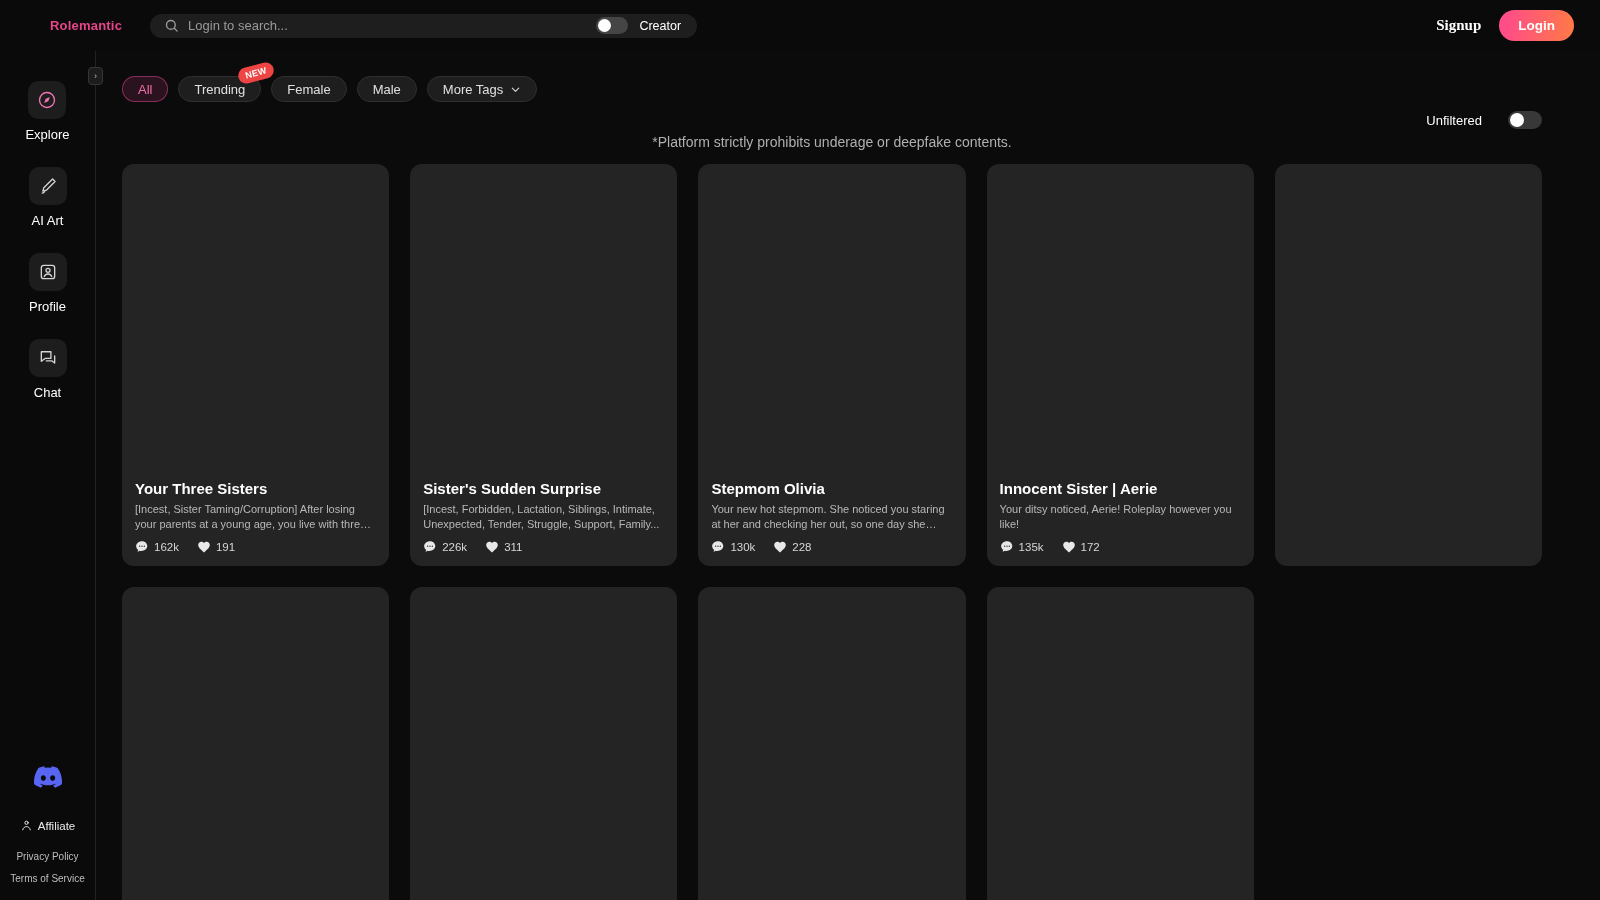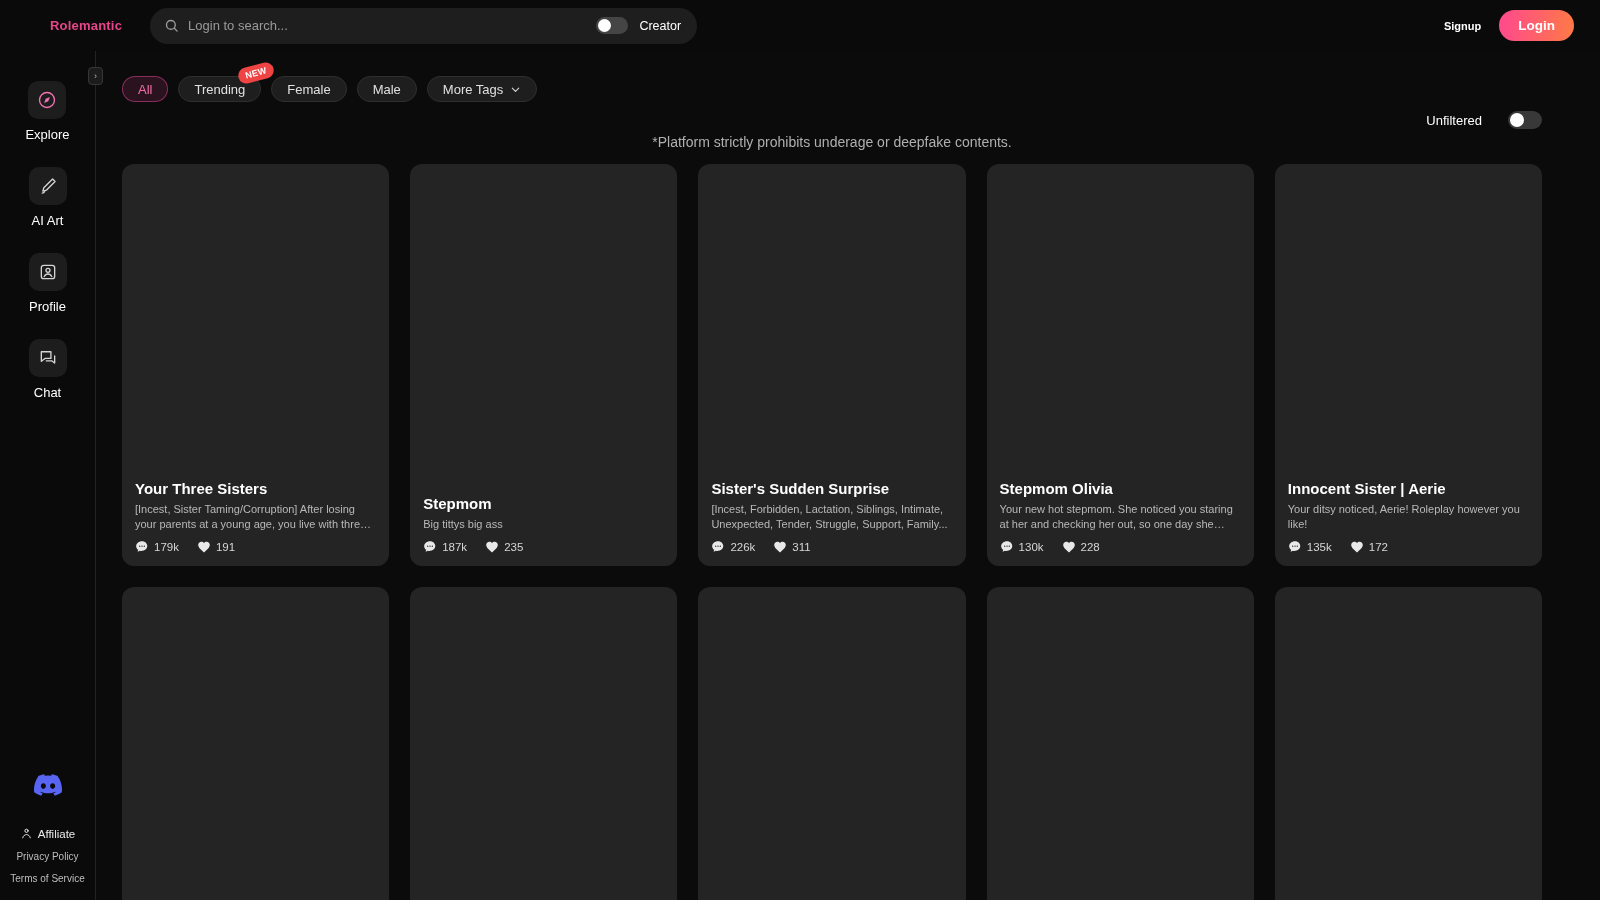--- a/index.html
+++ b/index.html
@@ -13,21 +13,21 @@
 
   
   .header {
     height: 51px; flex: 0 0 51px;
     display: flex; align-items: center;
     padding: 0 26px 0 50px;
     background: #0a0a0a;
   }
   .logo { font-size: 13px; font-weight: 700; color: #e8458b; letter-spacing: .2px; cursor: pointer; }
   .search-pill {
-    margin-left: 28px; width: 547px; height: 36px;
+    margin-left: 28px; width: 547px; height: 24px;
     background: #1e1e1e; border-radius: 18px;
     display: flex; align-items: center; gap: 9px;
     padding: 0 12px 0 14px;
   }
   .search-pill svg.search { width: 15px; height: 15px; flex: 0 0 auto; }
   .search-pill input {
     flex: 1; background: transparent; border: none; outline: none;
     color: #e5e5e5; font-size: 13px; font-family: "Liberation Sans", sans-serif;
   }
   .search-pill input::placeholder { color: #9a9a9a; }
@@ -35,22 +35,22 @@
     width: 32px; height: 17px; border-radius: 9px; background: #454545;
     position: relative; flex: 0 0 auto; cursor: pointer;
   }
   .toggle .knob {
     position: absolute; top: 2px; left: 2px; width: 13px; height: 13px;
     border-radius: 50%; background: #fff;
   }
   .creator-label { font-size: 12.5px; font-weight: 400; color: #fff; margin: 0 4px 0 2px; }
   .header-spacer { flex: 1; }
   .signup-btn {
-    background: none; border: none; color: #fff; font-weight: 700; font-size: 11px;
-    margin-right: 18px; cursor: pointer; font-family: Liberation Sans, sans-serif;
+    background: none; border: none; color: #fff; font-weight: 700; font-size: 15px;
+    margin-right: 18px; cursor: pointer; font-family: Liberation Serif, serif;
   }
   .login-btn {
     border: none; cursor: pointer; color: #fff; font-weight: 700; font-size: 13.5px;
     padding: 8px 19px; border-radius: 18px;
     background: linear-gradient(95deg, #ff4d88 10%, #ff7a45 100%);
     font-family: "Liberation Sans", sans-serif;
   }
 
   
   .content-row { flex: 1; display: flex; min-height: 0; }
@@ -77,21 +77,21 @@
   .icon-box svg { width: 20px; height: 20px; }
   .nav-label { font-size: 13px; color: #fff; }
   .sidebar-bottom {
     margin-top: auto; padding-bottom: 16px;
     display: flex; flex-direction: column; align-items: center;
   }
   .discord-link { cursor: pointer; margin-bottom: 24px; }
   .discord-link svg { width: 28px; height: 28px; }
   .affiliate {
     display: flex; align-items: center; gap: 5px; cursor: pointer;
-    color: #eaeaea; font-size: 11.5px; margin-bottom: 0;
+    color: #eaeaea; font-size: 11.5px; margin-bottom: 8px;
   }
   .affiliate svg { width: 13px; height: 13px; }
   .legal-link { font-size: 10px; color: #bdbdbd; margin-top: 11px; cursor: pointer; }
 
   
   .main { flex: 1; padding: 25px 58px 0 26px; min-width: 0; }
 
   .filter-row { display: flex; align-items: center; gap: 10px; }
   .chip {
     height: 26px; padding: 0 15px; border-radius: 16px;
@@ -269,108 +269,87 @@
           <div class="card-title">Your Three Sisters</div>
           <div class="card-desc">[Incest, Sister Taming/Corruption] After losing your parents at a young age, you live with three of your...</div>
           <div class="card-stats">
             <span class="stat">
               <svg viewBox="0 0 24 24" fill="#e8e8e8">
                   <path d="M12 2C6.48 2 2 5.88 2 10.5c0 2.52 1.34 4.78 3.46 6.32-.15.9-.54 2.08-1.37 3.18 0 0 2.28-.16 4.16-1.52.88.22 1.8.34 2.75.34 5.52 0 10-3.88 10-8.5S17.52 2 12 2z"></path>
                   <circle cx="8" cy="10.5" r="1.2" fill="#242424"></circle>
                   <circle cx="12" cy="10.5" r="1.2" fill="#242424"></circle>
                   <circle cx="16" cy="10.5" r="1.2" fill="#242424"></circle>
                 </svg>
-              <span>179k</span>
+              <span>162k</span>
             </span>
             <span class="stat">
               <svg viewBox="0 0 24 24" fill="#e8e8e8">
                   <path d="M12 21.35l-1.45-1.32C5.4 15.36 2 12.28 2 8.5 2 5.42 4.42 3 7.5 3c1.74 0 3.41.81 4.5 2.09C13.09 3.81 14.76 3 16.5 3 19.58 3 22 5.42 22 8.5c0 3.78-3.4 6.86-8.55 11.54L12 21.35z"></path>
                 </svg>
               <span>191</span>
             </span>
           </div>
         </div>
 
+
         <div class="card">
-          <div class="card-title">Stepmom</div>
-          <div class="card-desc">Big tittys big ass</div>
+          <div class="card-title">Sister's Sudden Surprise</div>
+          <div class="card-desc">[Incest, Forbidden, Lactation, Siblings, Intimate, Unexpected, Tender, Struggle, Support, Family...</div>
           <div class="card-stats">
             <span class="stat">
               <svg viewBox="0 0 24 24" fill="#e8e8e8">
                   <path d="M12 2C6.48 2 2 5.88 2 10.5c0 2.52 1.34 4.78 3.46 6.32-.15.9-.54 2.08-1.37 3.18 0 0 2.28-.16 4.16-1.52.88.22 1.8.34 2.75.34 5.52 0 10-3.88 10-8.5S17.52 2 12 2z"></path>
                   <circle cx="8" cy="10.5" r="1.2" fill="#242424"></circle>
                   <circle cx="12" cy="10.5" r="1.2" fill="#242424"></circle>
                   <circle cx="16" cy="10.5" r="1.2" fill="#242424"></circle>
                 </svg>
-              <span>187k</span>
+              <span>226k</span>
             </span>
             <span class="stat">
               <svg viewBox="0 0 24 24" fill="#e8e8e8">
                   <path d="M12 21.35l-1.45-1.32C5.4 15.36 2 12.28 2 8.5 2 5.42 4.42 3 7.5 3c1.74 0 3.41.81 4.5 2.09C13.09 3.81 14.76 3 16.5 3 19.58 3 22 5.42 22 8.5c0 3.78-3.4 6.86-8.55 11.54L12 21.35z"></path>
                 </svg>
-              <span>235</span>
+              <span>311</span>
             </span>
           </div>
         </div>
 
         <div class="card">
-          <div class="card-title">Sister's Sudden Surprise</div>
-          <div class="card-desc">[Incest, Forbidden, Lactation, Siblings, Intimate, Unexpected, Tender, Struggle, Support, Family...</div>
+          <div class="card-title">Stepmom Olivia</div>
+          <div class="card-desc">Your new hot stepmom. She noticed you staring at her and checking her out, so one day she decides t...</div>
           <div class="card-stats">
             <span class="stat">
               <svg viewBox="0 0 24 24" fill="#e8e8e8">
                   <path d="M12 2C6.48 2 2 5.88 2 10.5c0 2.52 1.34 4.78 3.46 6.32-.15.9-.54 2.08-1.37 3.18 0 0 2.28-.16 4.16-1.52.88.22 1.8.34 2.75.34 5.52 0 10-3.88 10-8.5S17.52 2 12 2z"></path>
                   <circle cx="8" cy="10.5" r="1.2" fill="#242424"></circle>
                   <circle cx="12" cy="10.5" r="1.2" fill="#242424"></circle>
                   <circle cx="16" cy="10.5" r="1.2" fill="#242424"></circle>
                 </svg>
-              <span>226k</span>
+              <span>130k</span>
             </span>
             <span class="stat">
               <svg viewBox="0 0 24 24" fill="#e8e8e8">
                   <path d="M12 21.35l-1.45-1.32C5.4 15.36 2 12.28 2 8.5 2 5.42 4.42 3 7.5 3c1.74 0 3.41.81 4.5 2.09C13.09 3.81 14.76 3 16.5 3 19.58 3 22 5.42 22 8.5c0 3.78-3.4 6.86-8.55 11.54L12 21.35z"></path>
                 </svg>
-              <span>311</span>
+              <span>228</span>
             </span>
           </div>
         </div>
 
         <div class="card">
-          <div class="card-title">Stepmom Olivia</div>
-          <div class="card-desc">Your new hot stepmom. She noticed you staring at her and checking her out, so one day she decides t...</div>
+          <div class="card-title">Innocent Sister | Aerie</div>
+          <div class="card-desc">Your ditsy noticed, Aerie! Roleplay however you like!</div>
           <div class="card-stats">
             <span class="stat">
               <svg viewBox="0 0 24 24" fill="#e8e8e8">
                   <path d="M12 2C6.48 2 2 5.88 2 10.5c0 2.52 1.34 4.78 3.46 6.32-.15.9-.54 2.08-1.37 3.18 0 0 2.28-.16 4.16-1.52.88.22 1.8.34 2.75.34 5.52 0 10-3.88 10-8.5S17.52 2 12 2z"></path>
                   <circle cx="8" cy="10.5" r="1.2" fill="#242424"></circle>
                   <circle cx="12" cy="10.5" r="1.2" fill="#242424"></circle>
                   <circle cx="16" cy="10.5" r="1.2" fill="#242424"></circle>
                 </svg>
-              <span>130k</span>
-            </span>
-            <span class="stat">
-              <svg viewBox="0 0 24 24" fill="#e8e8e8">
-                  <path d="M12 21.35l-1.45-1.32C5.4 15.36 2 12.28 2 8.5 2 5.42 4.42 3 7.5 3c1.74 0 3.41.81 4.5 2.09C13.09 3.81 14.76 3 16.5 3 19.58 3 22 5.42 22 8.5c0 3.78-3.4 6.86-8.55 11.54L12 21.35z"></path>
-                </svg>
-              <span>228</span>
-            </span>
-          </div>
-        </div>
-
-        <div class="card">
-          <div class="card-title">Innocent Sister | Aerie</div>
-          <div class="card-desc">Your ditsy noticed, Aerie! Roleplay however you like!</div>
-          <div class="card-stats">
-            <span class="stat">
-              <svg viewBox="0 0 24 24" fill="#e8e8e8">
-                  <path d="M12 2C6.48 2 2 5.88 2 10.5c0 2.52 1.34 4.78 3.46 6.32-.15.9-.54 2.08-1.37 3.18 0 0 2.28-.16 4.16-1.52.88.22 1.8.34 2.75.34 5.52 0 10-3.88 10-8.5S17.52 2 12 2z"></path>
-                  <circle cx="8" cy="10.5" r="1.2" fill="#242424"></circle>
-                  <circle cx="12" cy="10.5" r="1.2" fill="#242424"></circle>
-                  <circle cx="16" cy="10.5" r="1.2" fill="#242424"></circle>
-                </svg>
               <span>135k</span>
             </span>
             <span class="stat">
               <svg viewBox="0 0 24 24" fill="#e8e8e8">
                   <path d="M12 21.35l-1.45-1.32C5.4 15.36 2 12.28 2 8.5 2 5.42 4.42 3 7.5 3c1.74 0 3.41.81 4.5 2.09C13.09 3.81 14.76 3 16.5 3 19.58 3 22 5.42 22 8.5c0 3.78-3.4 6.86-8.55 11.54L12 21.35z"></path>
                 </svg>
               <span>172</span>
             </span>
           </div>
         </div>

